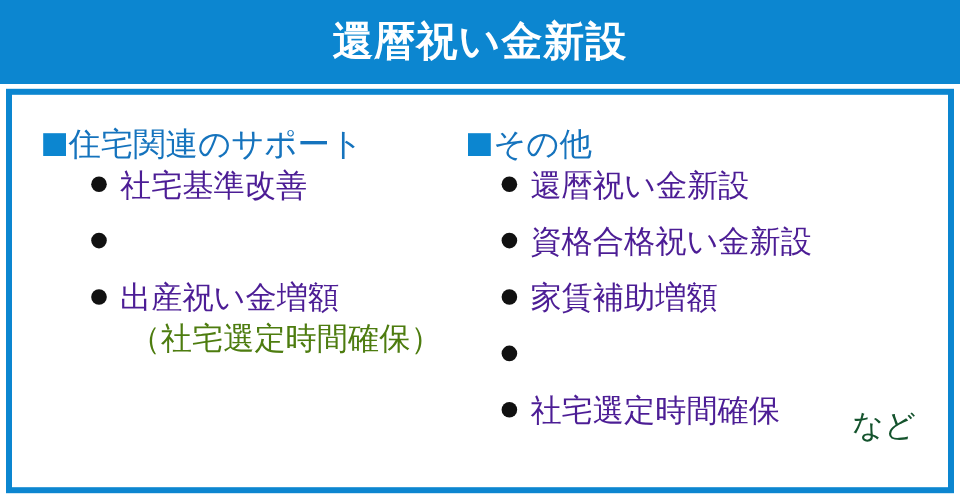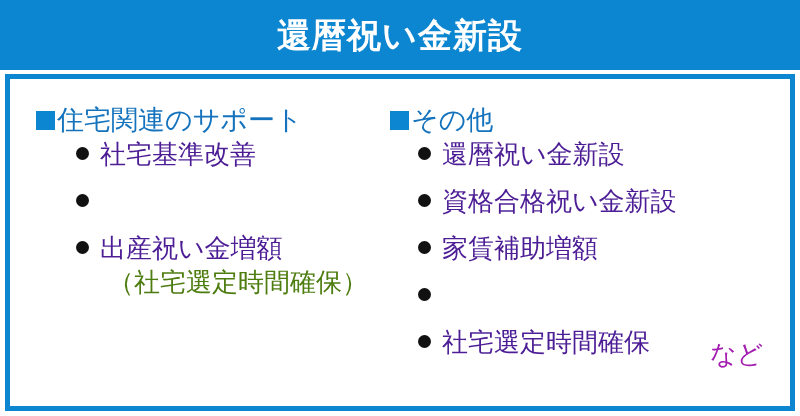--- a/index.html
+++ b/index.html
@@ -140,21 +140,21 @@
   }
 
   
   .column-right .bullet-dot { margin-left: 28px; }
 
   
   .etc-label {
     position: absolute;
     left: 700px;
     top: 262px;
-    color: #a21caf;
+    color: #14532d;
     font-size: 26px;
     line-height: 1;
     white-space: nowrap;
   }
 </style>
 </head>
 <body>
 
 <div class="slide">
 

